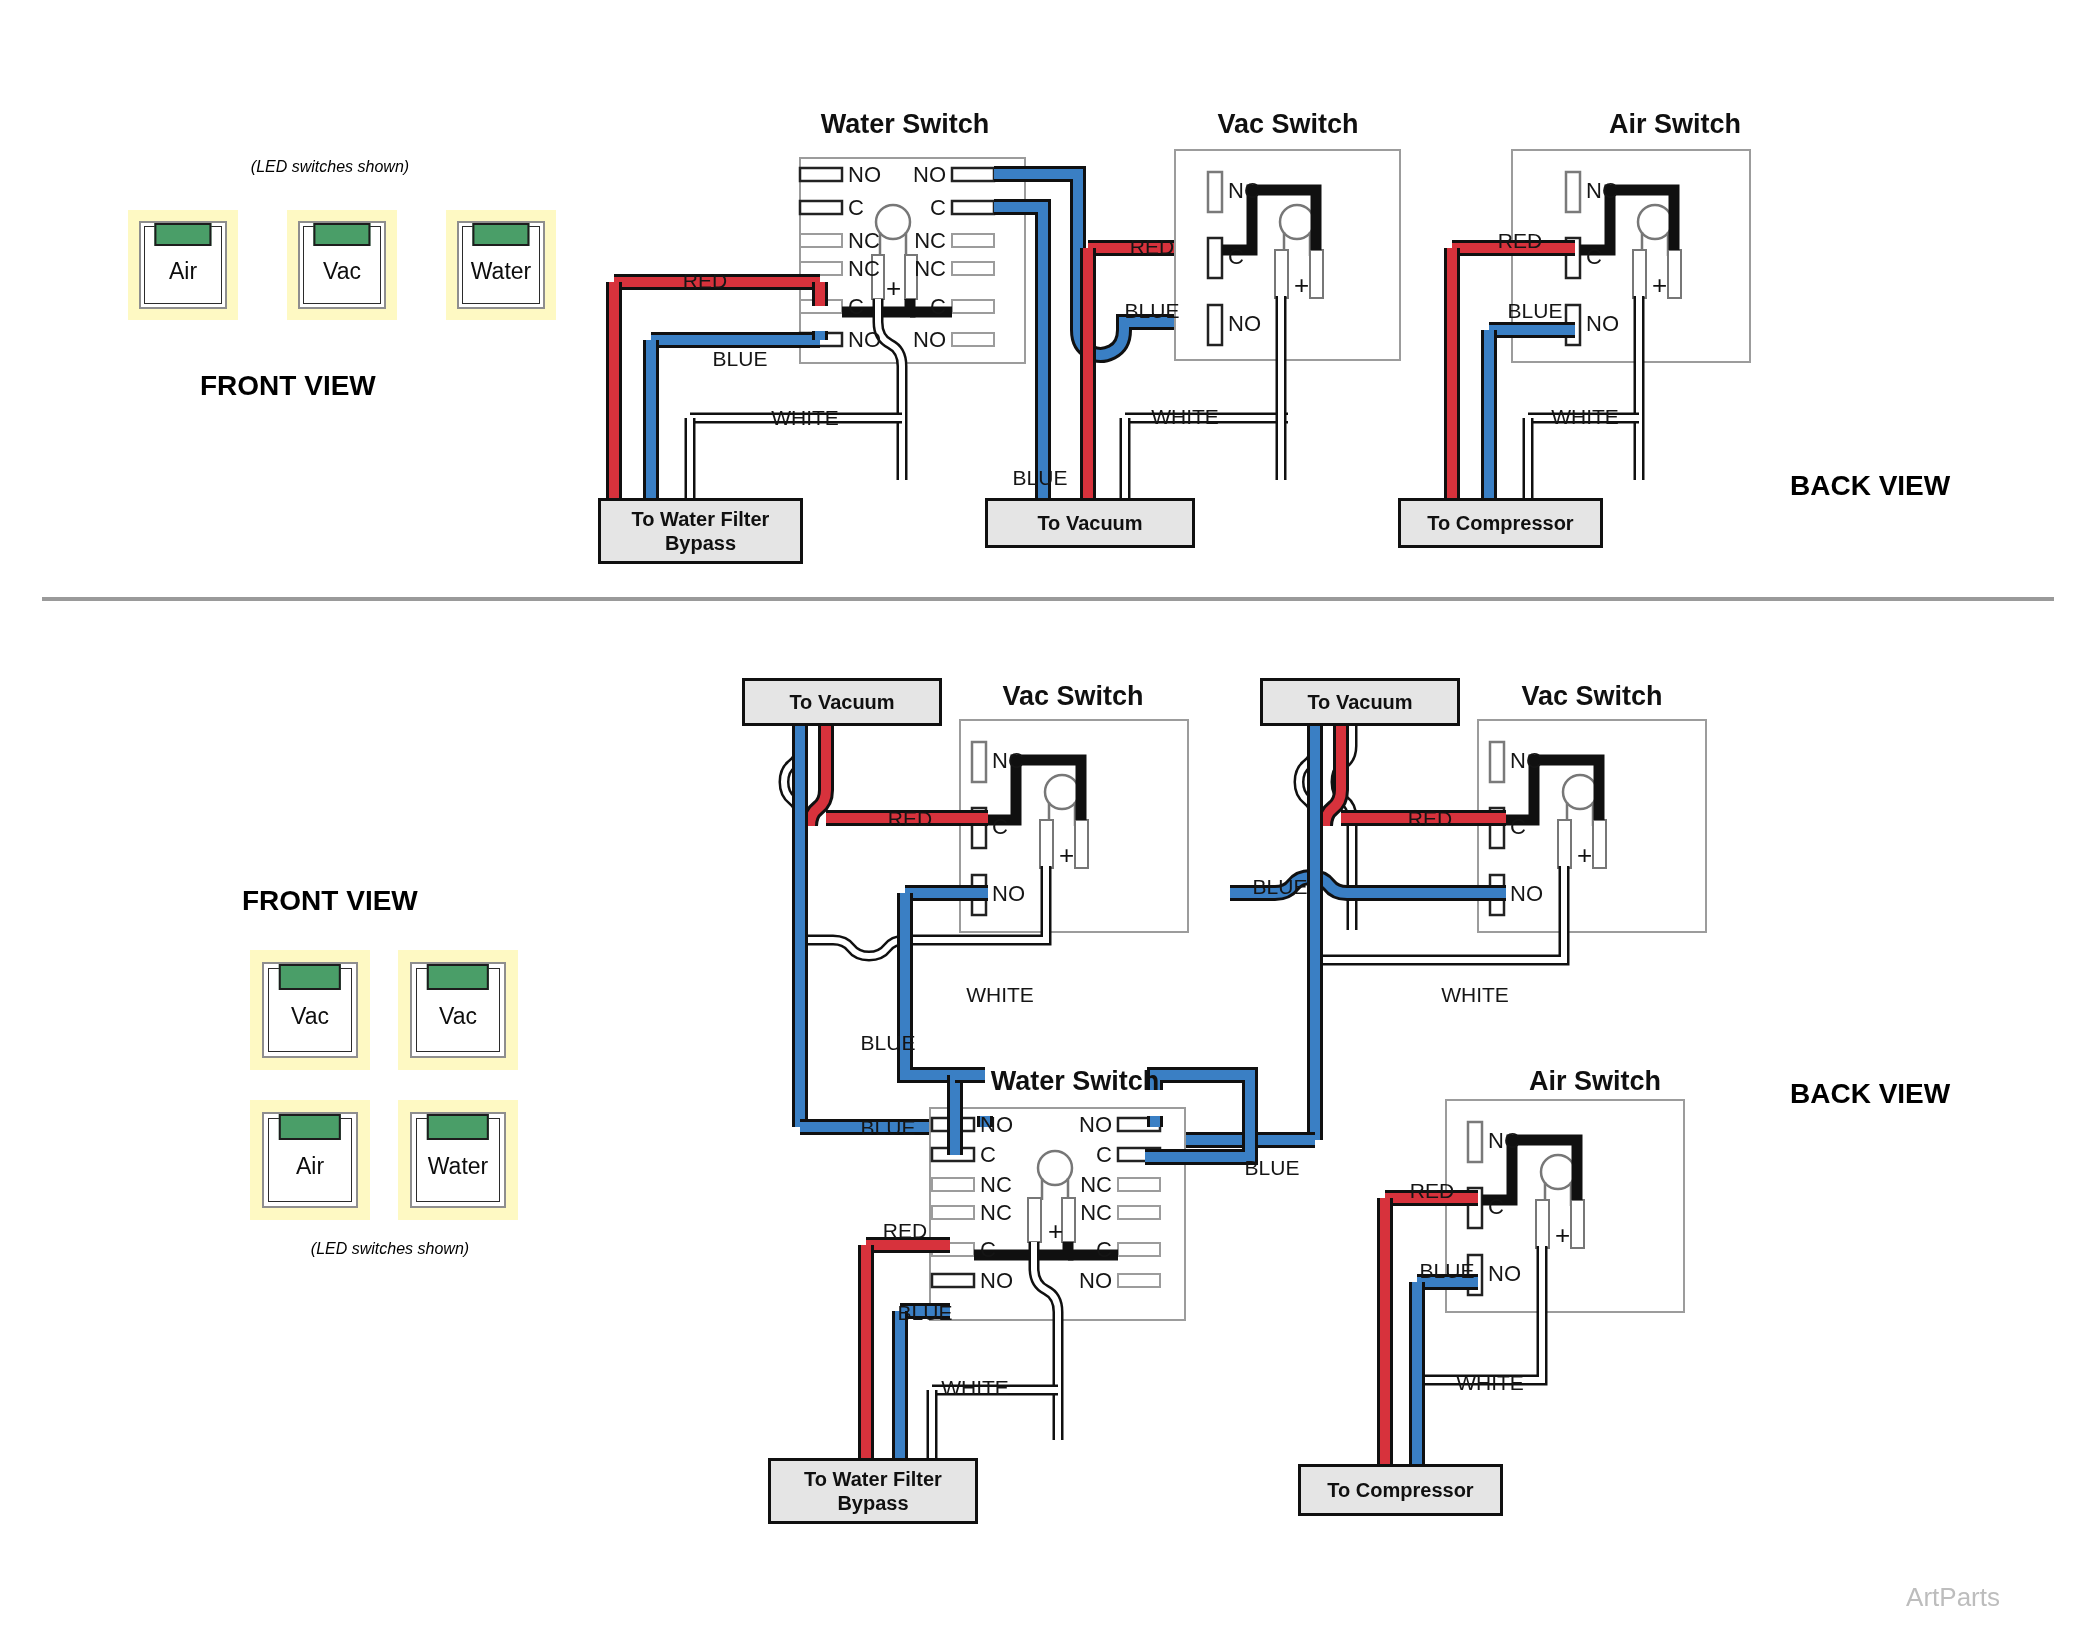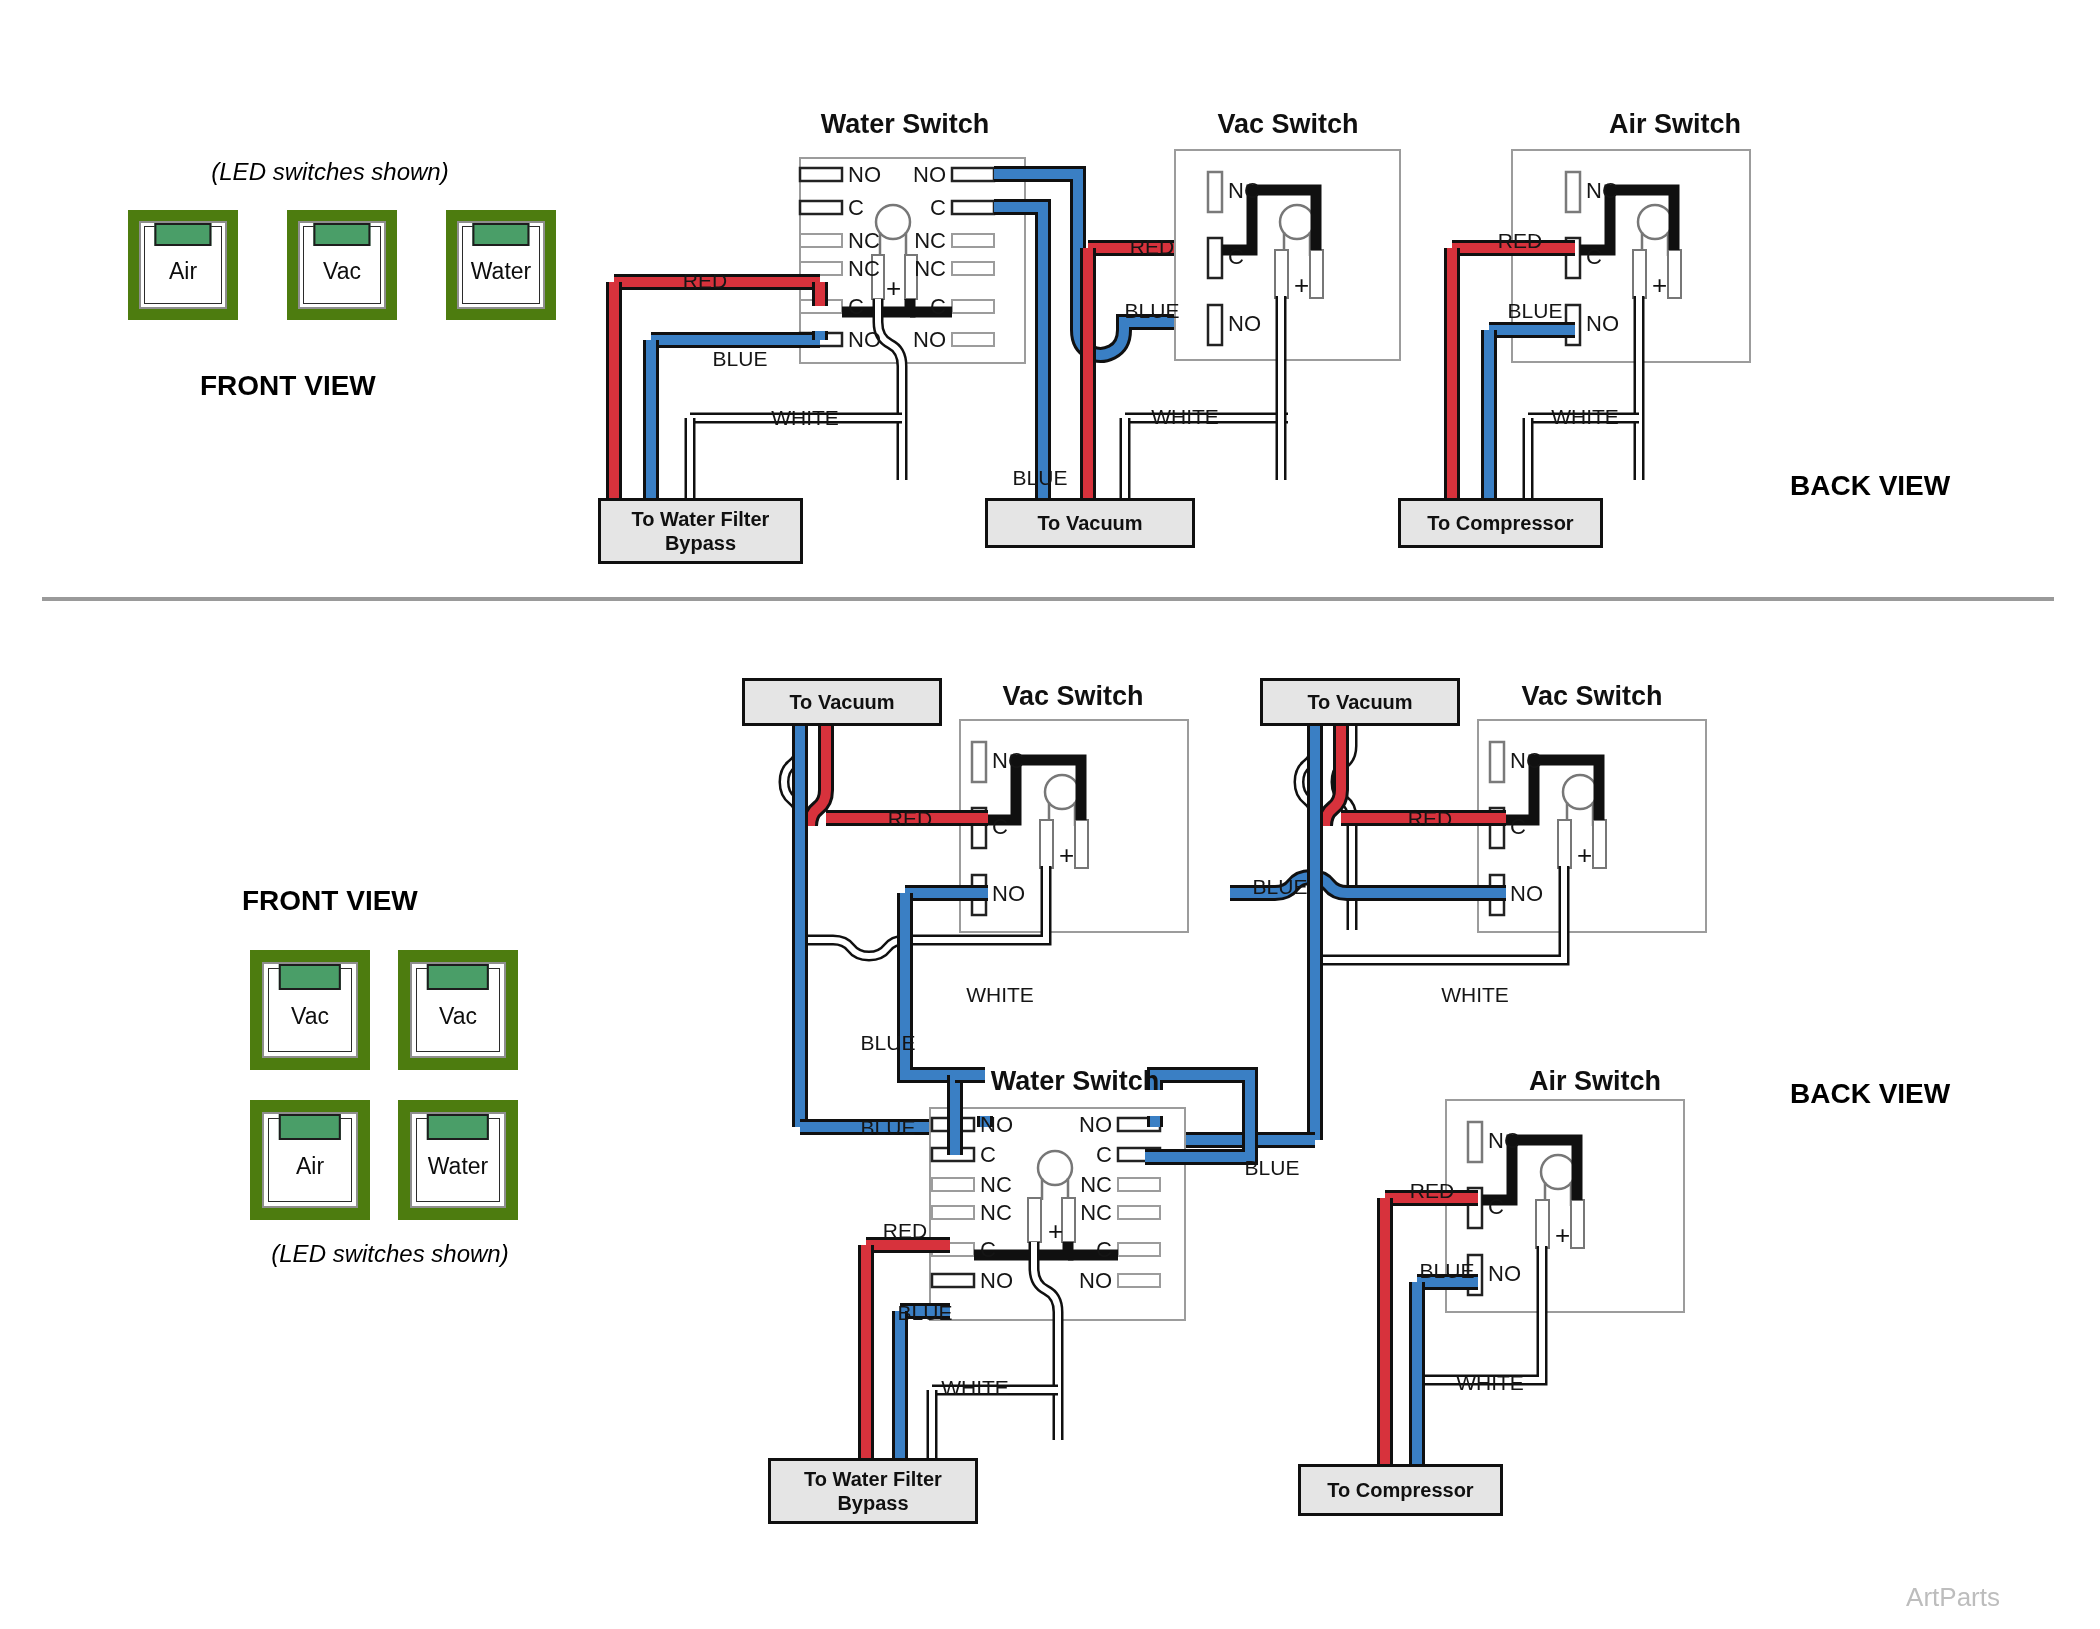--- a/index.html
+++ b/index.html
@@ -6,29 +6,29 @@
   body{width:2100px;height:1629px;position:relative;overflow:hidden;
        font-family:"Liberation Sans","DejaVu Sans",sans-serif;}
   #stage{position:relative;width:2100px;height:1345px;}
   svg.layer{position:absolute;left:0;top:0;width:2100px;height:1629px;}
 
   
   .ttl{font-weight:bold;font-size:27px;fill:#101010;text-anchor:middle;
        font-family:"Liberation Sans",sans-serif;}
   .viewttl{font-weight:bold;font-size:28px;fill:#101010;
        font-family:"Liberation Sans",sans-serif;}
-  .ital{font-style:italic;font-size:24px;fill:#1a1a1a;text-anchor:middle;
+  .ital{font-style:italic;font-size:16px;fill:#1a1a1a;text-anchor:middle;
        font-family:"Liberation Sans",sans-serif;}
   .term{font-size:22px;fill:#151515;font-family:"Liberation Sans",sans-serif;}
   .wlab{font-size:21px;fill:#151515;font-family:"Liberation Sans",sans-serif;}
   .plus{font-size:26px;fill:#101010;font-family:"Liberation Sans",sans-serif;}
   .wmark{font-size:26px;fill:#bdbdbd;font-family:"Liberation Sans",sans-serif;}
 
   
-  .fsw{position:absolute;background:#4d7c0f;}
+  .fsw{position:absolute;background:#fef9c3;}
   .fsw .bezel{position:absolute;left:10%;top:10%;width:80%;height:80%;
        background:#ffffff;border:2px solid #8e8e8e;box-sizing:border-box;}
   .fsw .inner{position:absolute;left:4%;top:4%;width:92%;height:92%;
        border:1px solid #2b2b2b;box-sizing:border-box;}
   .fsw .led{position:absolute;left:50%;transform:translateX(-50%);top:12%;
        width:52%;height:21%;background:#4a9e68;border:2px solid #1d1d1d;
        box-sizing:border-box;}
   .fsw .cap{position:absolute;left:0;right:0;top:44%;text-align:center;
        font-size:23px;color:#0d0d0d;font-family:"Liberation Sans",sans-serif;}
 

